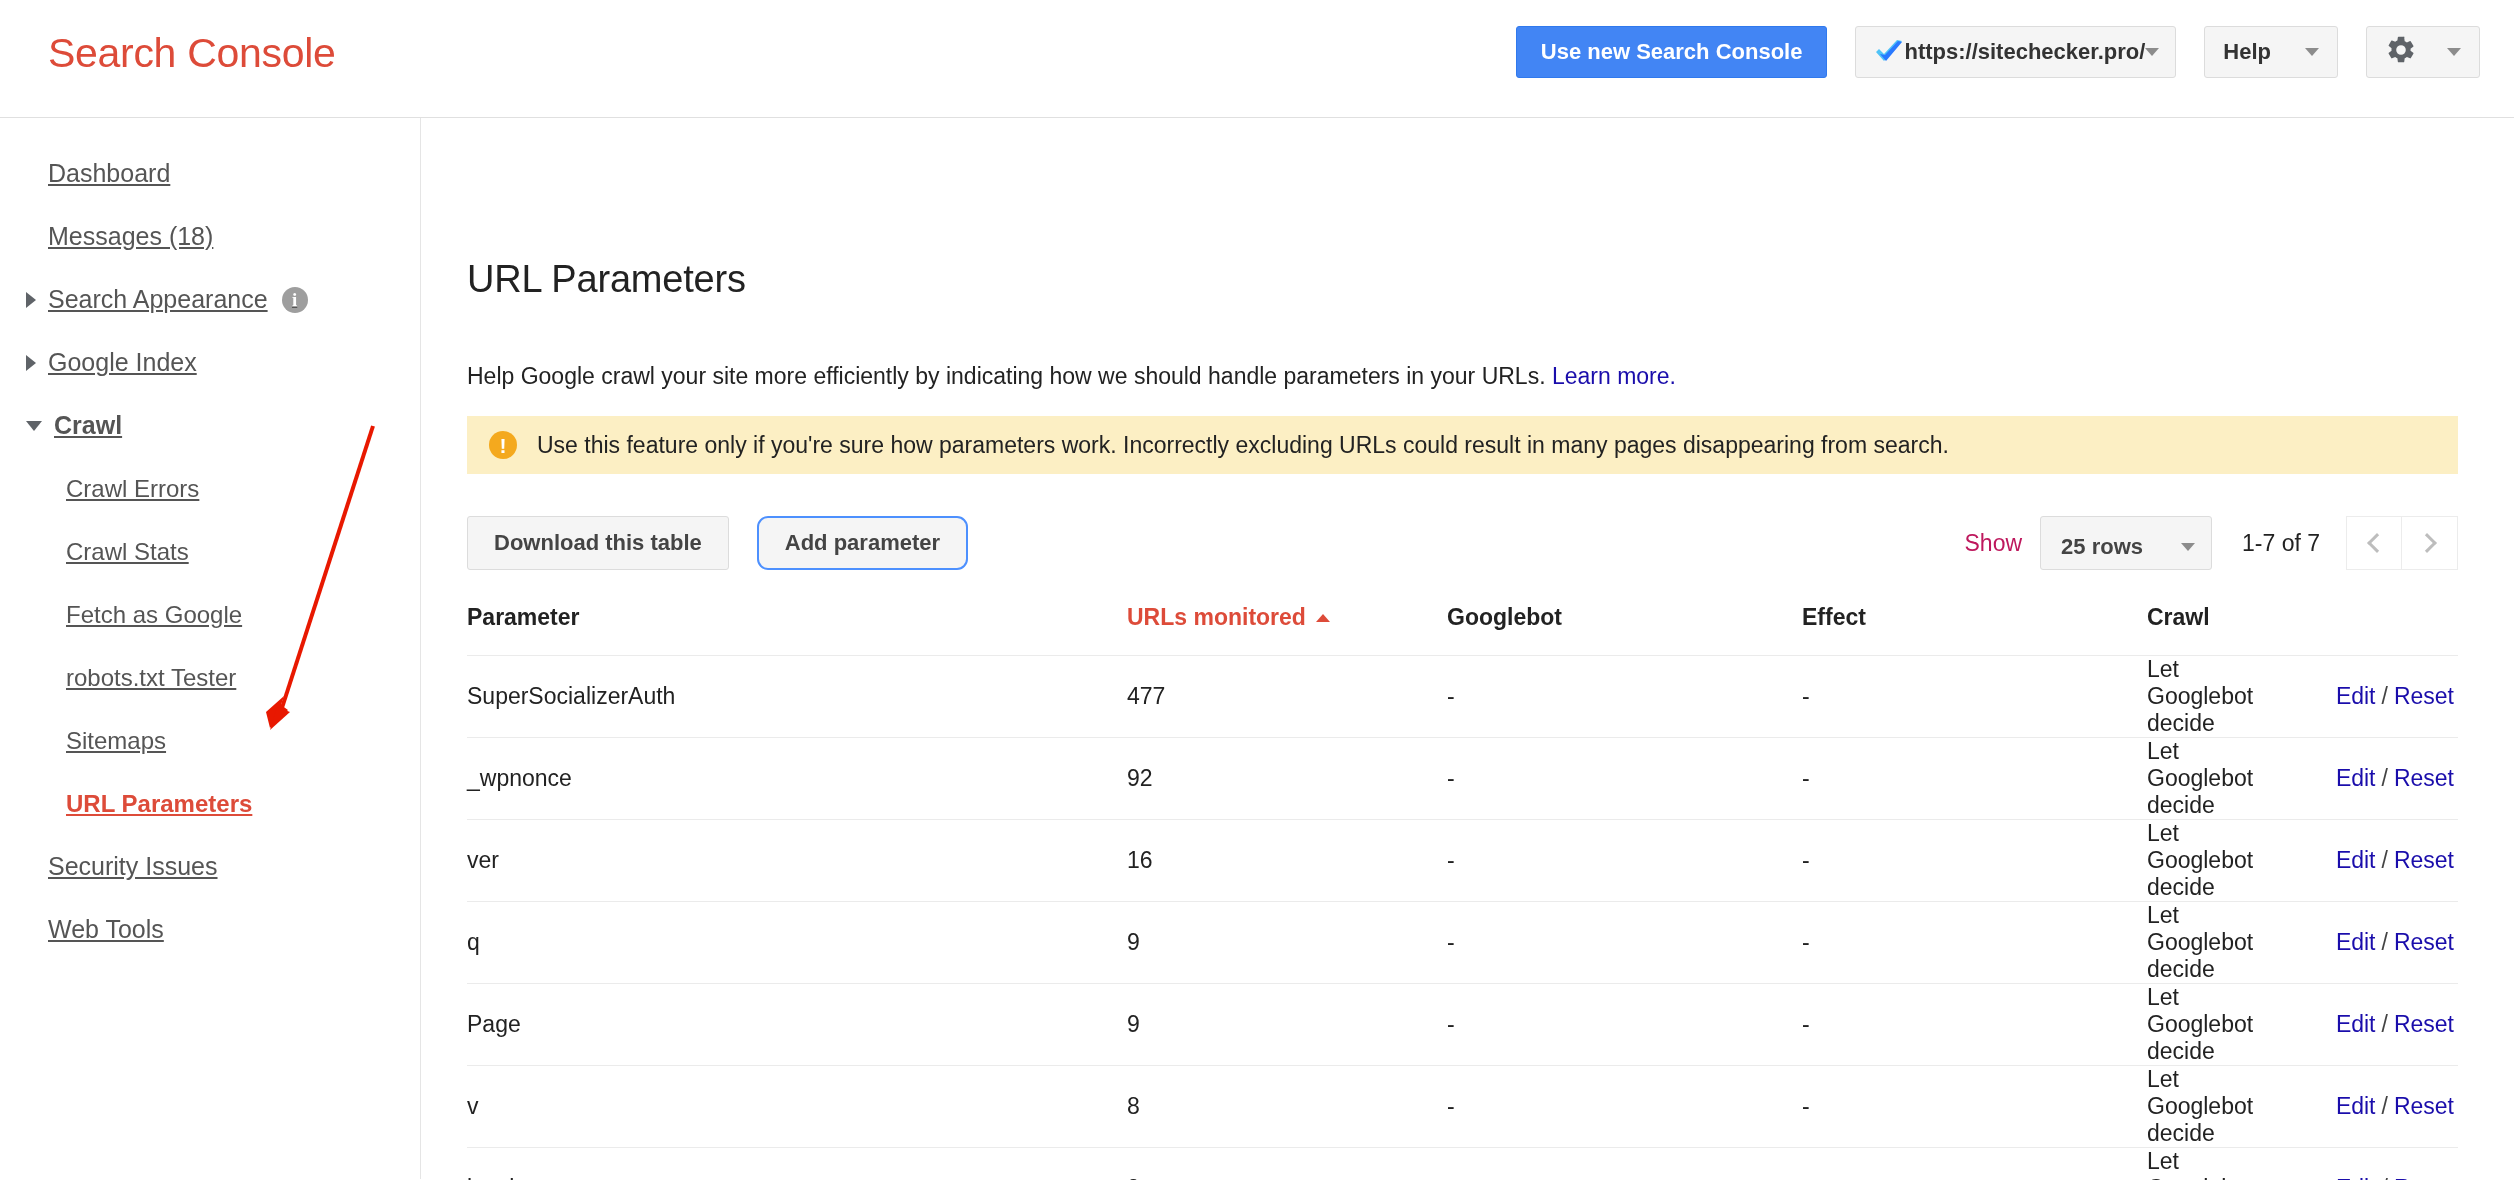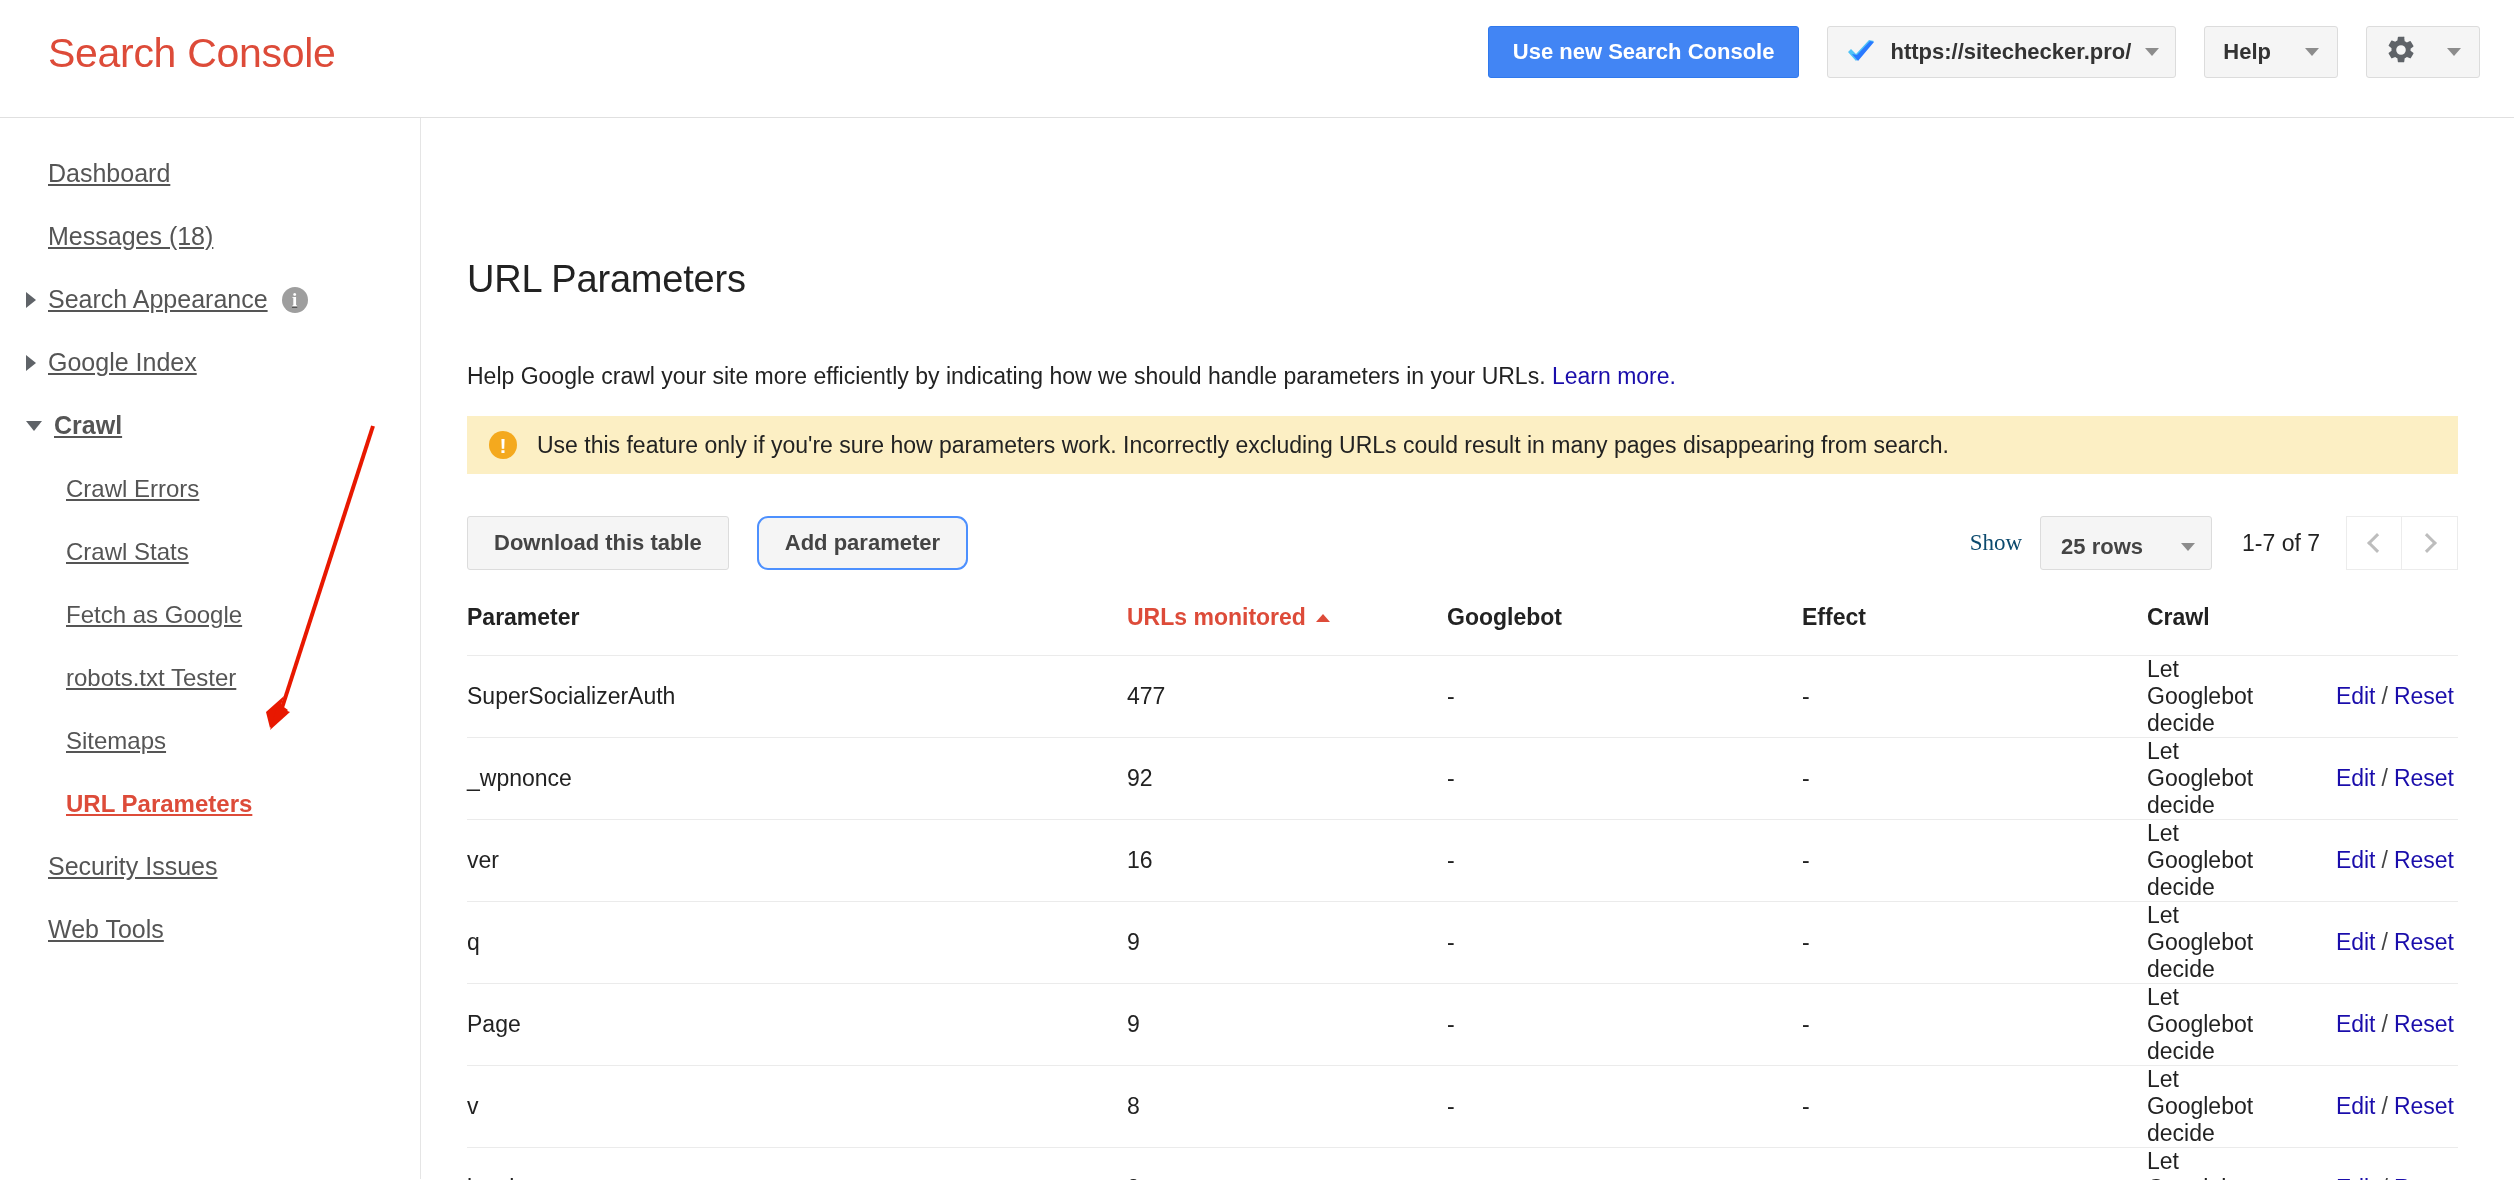--- a/index.html
+++ b/index.html
@@ -43,21 +43,20 @@
     border-radius: 3px;
     padding: 0 24px;
     height: 52px;
     line-height: 50px;
     white-space: nowrap;
     cursor: pointer;
   }
   .site-select {
     display: flex;
     align-items: center;
-    gap: 14px;
     background: #f5f5f5;
     border: 1px solid #dcdcdc;
     border-radius: 3px;
     height: 52px;
     padding: 0 16px 0 18px;
     cursor: pointer;
   }
   .site-select .site-url {
     font-size: 22px;
     font-weight: bold;
@@ -229,21 +228,21 @@
     margin-left: 28px;
     cursor: pointer;
     white-space: nowrap;
   }
   .toolbar-right {
     margin-left: auto;
     display: flex;
     align-items: center;
     gap: 18px;
   }
-  .show-lbl { font-size: 23px; color: #0c4a6e; font-family: Liberation Serif, serif; }
+  .show-lbl { font-size: 23px; color: #be185d; }
   .rows-select {
     display: flex;
     align-items: center;
     gap: 38px;
     background: #f5f5f5;
     border: 1px solid #dcdcdc;
     border-radius: 3px;
     height: 54px;
     padding: 7px 16px 0 20px;
     cursor: pointer;

